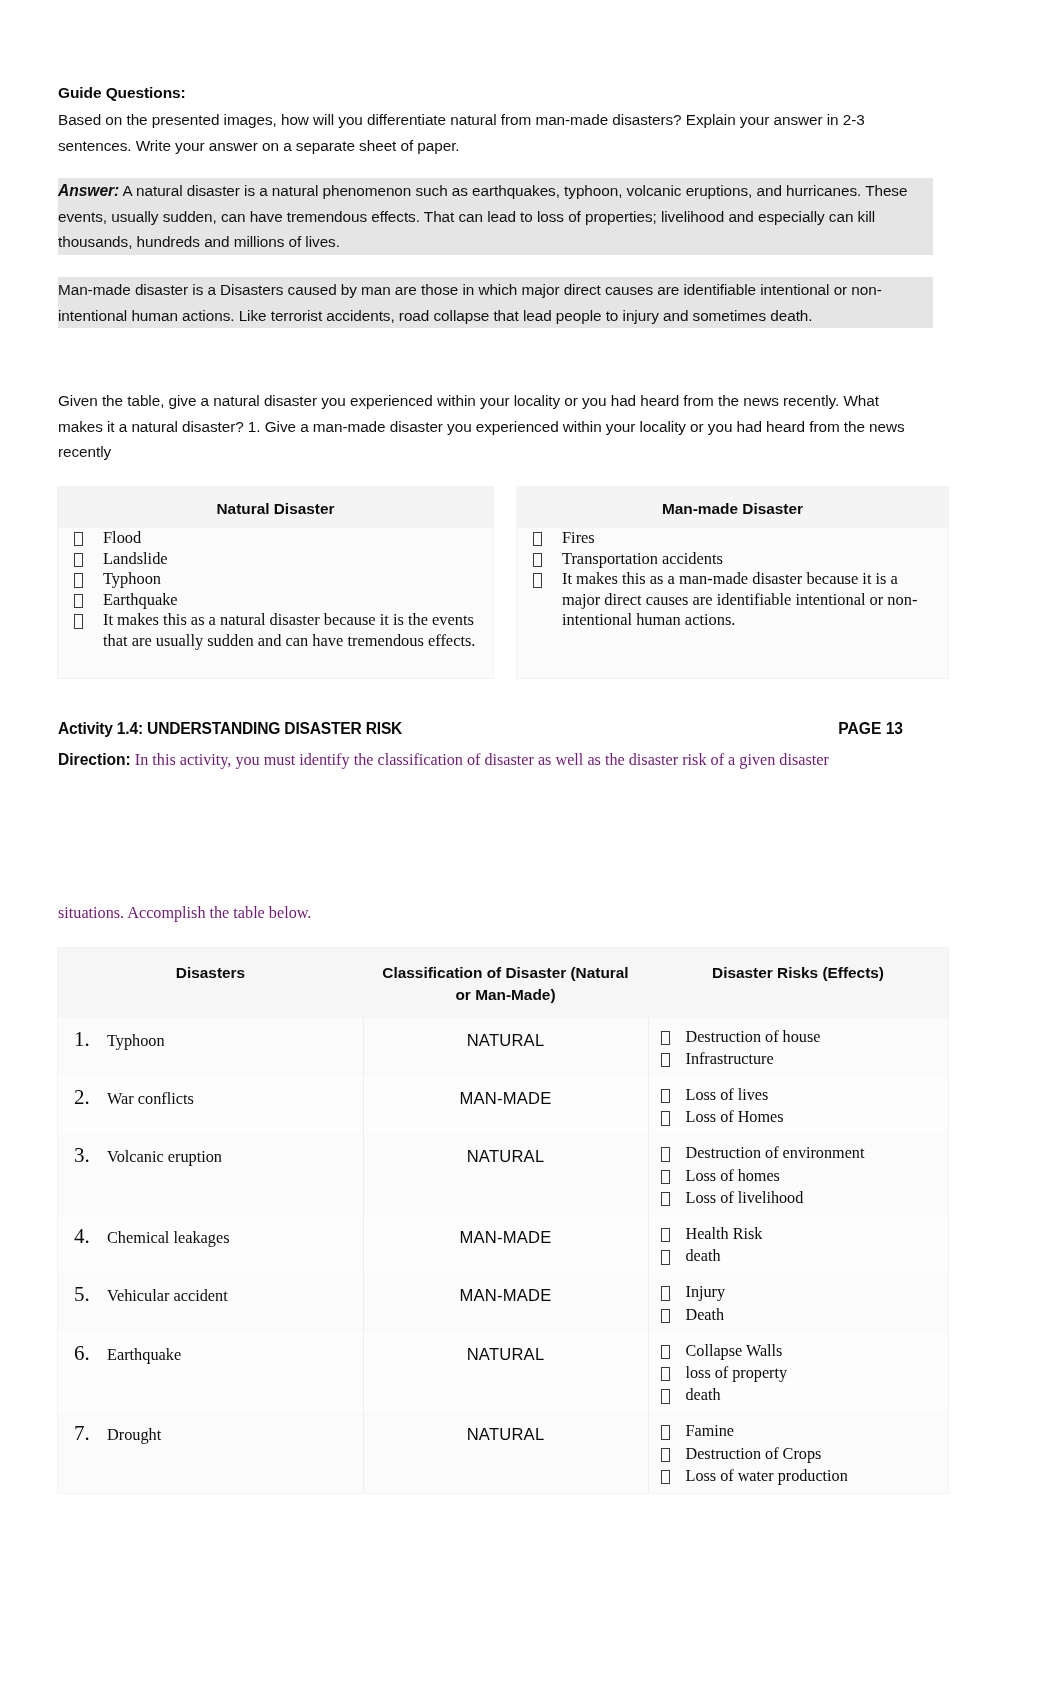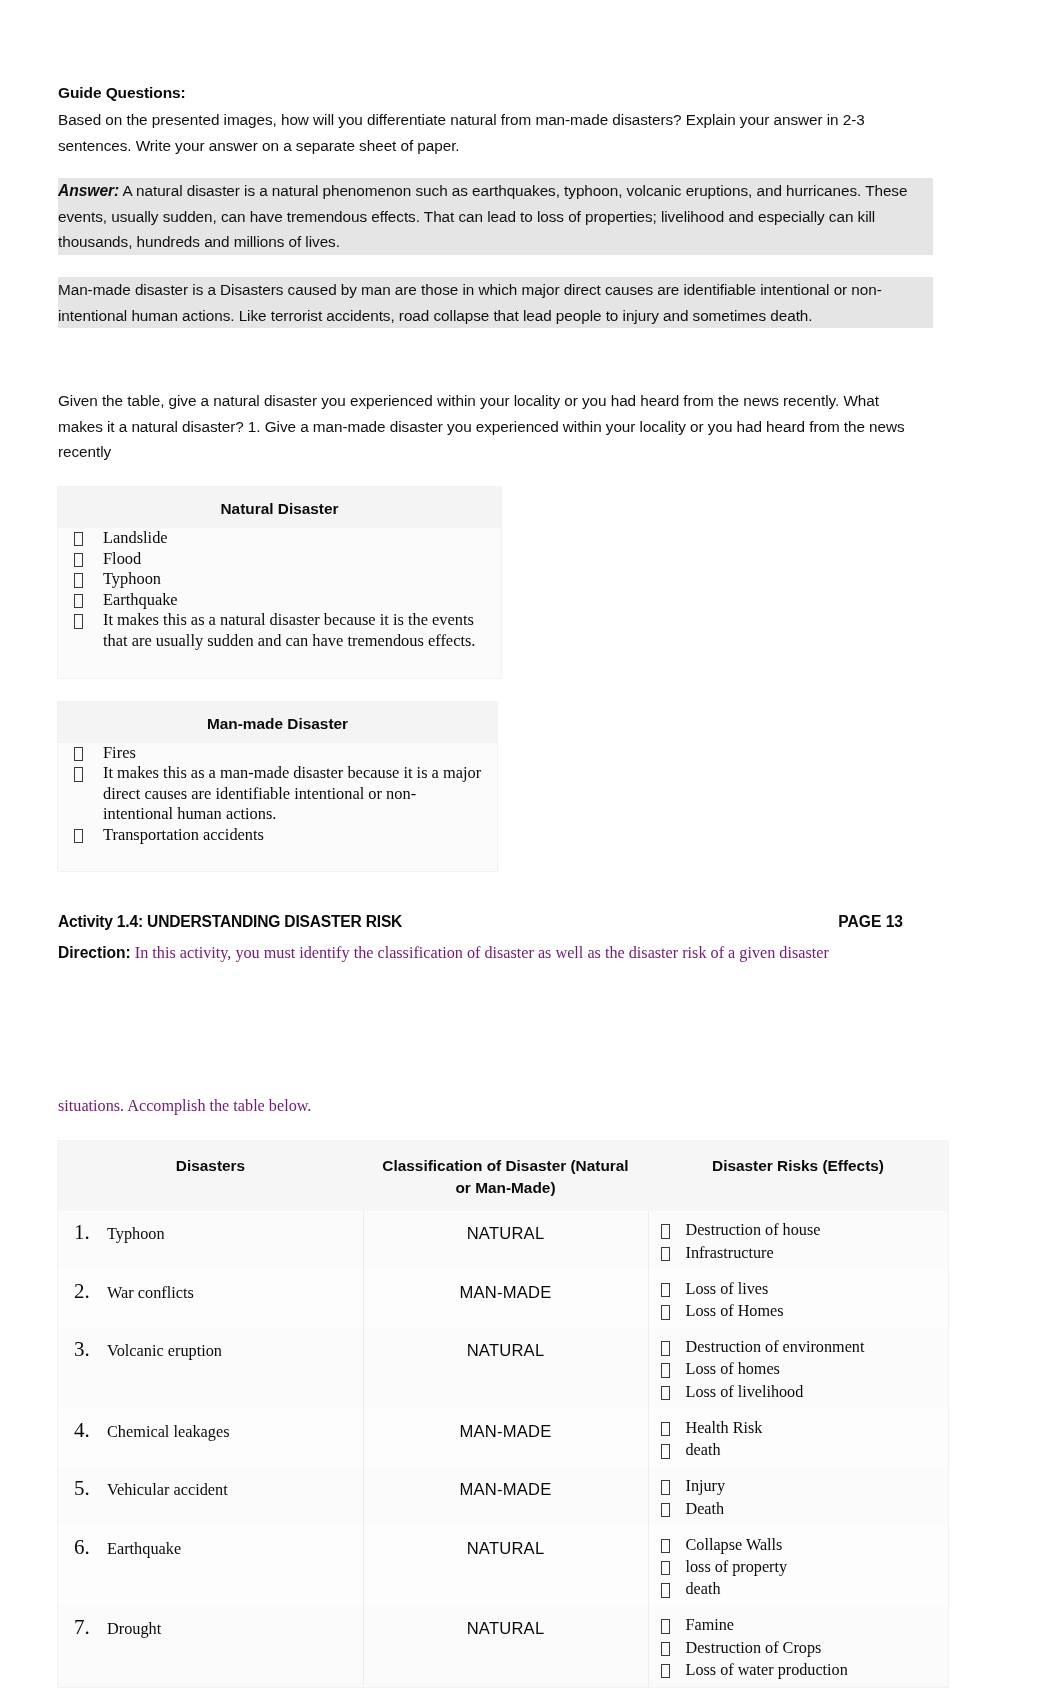--- a/index.html
+++ b/index.html
@@ -90,21 +90,20 @@
     margin: 60px 0 0 0;
     width: 860px;
   }
 
   
   .tbl1-wrap {
     margin-top: 22px;
     display: flex;
     gap: 24px;
     width: 890px;
-    flex-direction: column;
   }
   .tbl1-col {
     background: #fbfbfb;
     box-shadow: 0 0 0 0.6px #e9e9e9;
     padding: 0 0 26px 0;
     position: relative;
   }
   .tbl1-col.left  { width: 443px; }
   .tbl1-col.right { width: 439px; }
 
@@ -263,25 +262,25 @@
 
     <div class="para-sans" id="given-block">Given the table, give a natural disaster you experienced within your locality or you had heard from the news recently. What makes it a natural disaster? 1. Give a man-made disaster you experienced within your locality or you had heard from the news recently</div>
 
     <div class="tbl1-wrap">
 
       <div class="tbl1-col left">
         <div class="tbl1-head">Natural Disaster</div>
         <ul class="bullet-list">
           <li>
             <span class="tofu"></span>
+            <span class="txt">Flood</span>
+          </li>
+          <li>
+            <span class="tofu"></span>
             <span class="txt">Landslide</span>
-          </li>
-          <li>
-            <span class="tofu"></span>
-            <span class="txt">Flood</span>
           </li>
           <li>
             <span class="tofu"></span>
             <span class="txt">Typhoon</span>
           </li>
           <li>
             <span class="tofu"></span>
             <span class="txt">Earthquake</span>
           </li>
           <li>
@@ -293,25 +292,25 @@
 
       <div class="tbl1-col right">
         <div class="tbl1-head">Man-made Disaster</div>
         <ul class="bullet-list">
           <li>
             <span class="tofu"></span>
             <span class="txt">Fires</span>
           </li>
           <li>
             <span class="tofu"></span>
+            <span class="txt">Transportation accidents</span>
+          </li>
+          <li>
+            <span class="tofu"></span>
             <span class="txt">It makes this as a man-made disaster because it is a major direct causes are identifiable intentional or non-intentional human actions.</span>
-          </li>
-          <li>
-            <span class="tofu"></span>
-            <span class="txt">Transportation accidents</span>
           </li>
         </ul>
       </div>
 
     </div>
 
     <div class="activity-row">
       <span id="activity-title">Activity 1.4: UNDERSTANDING DISASTER RISK</span>
       <span id="activity-page">PAGE 13</span>
     </div>

